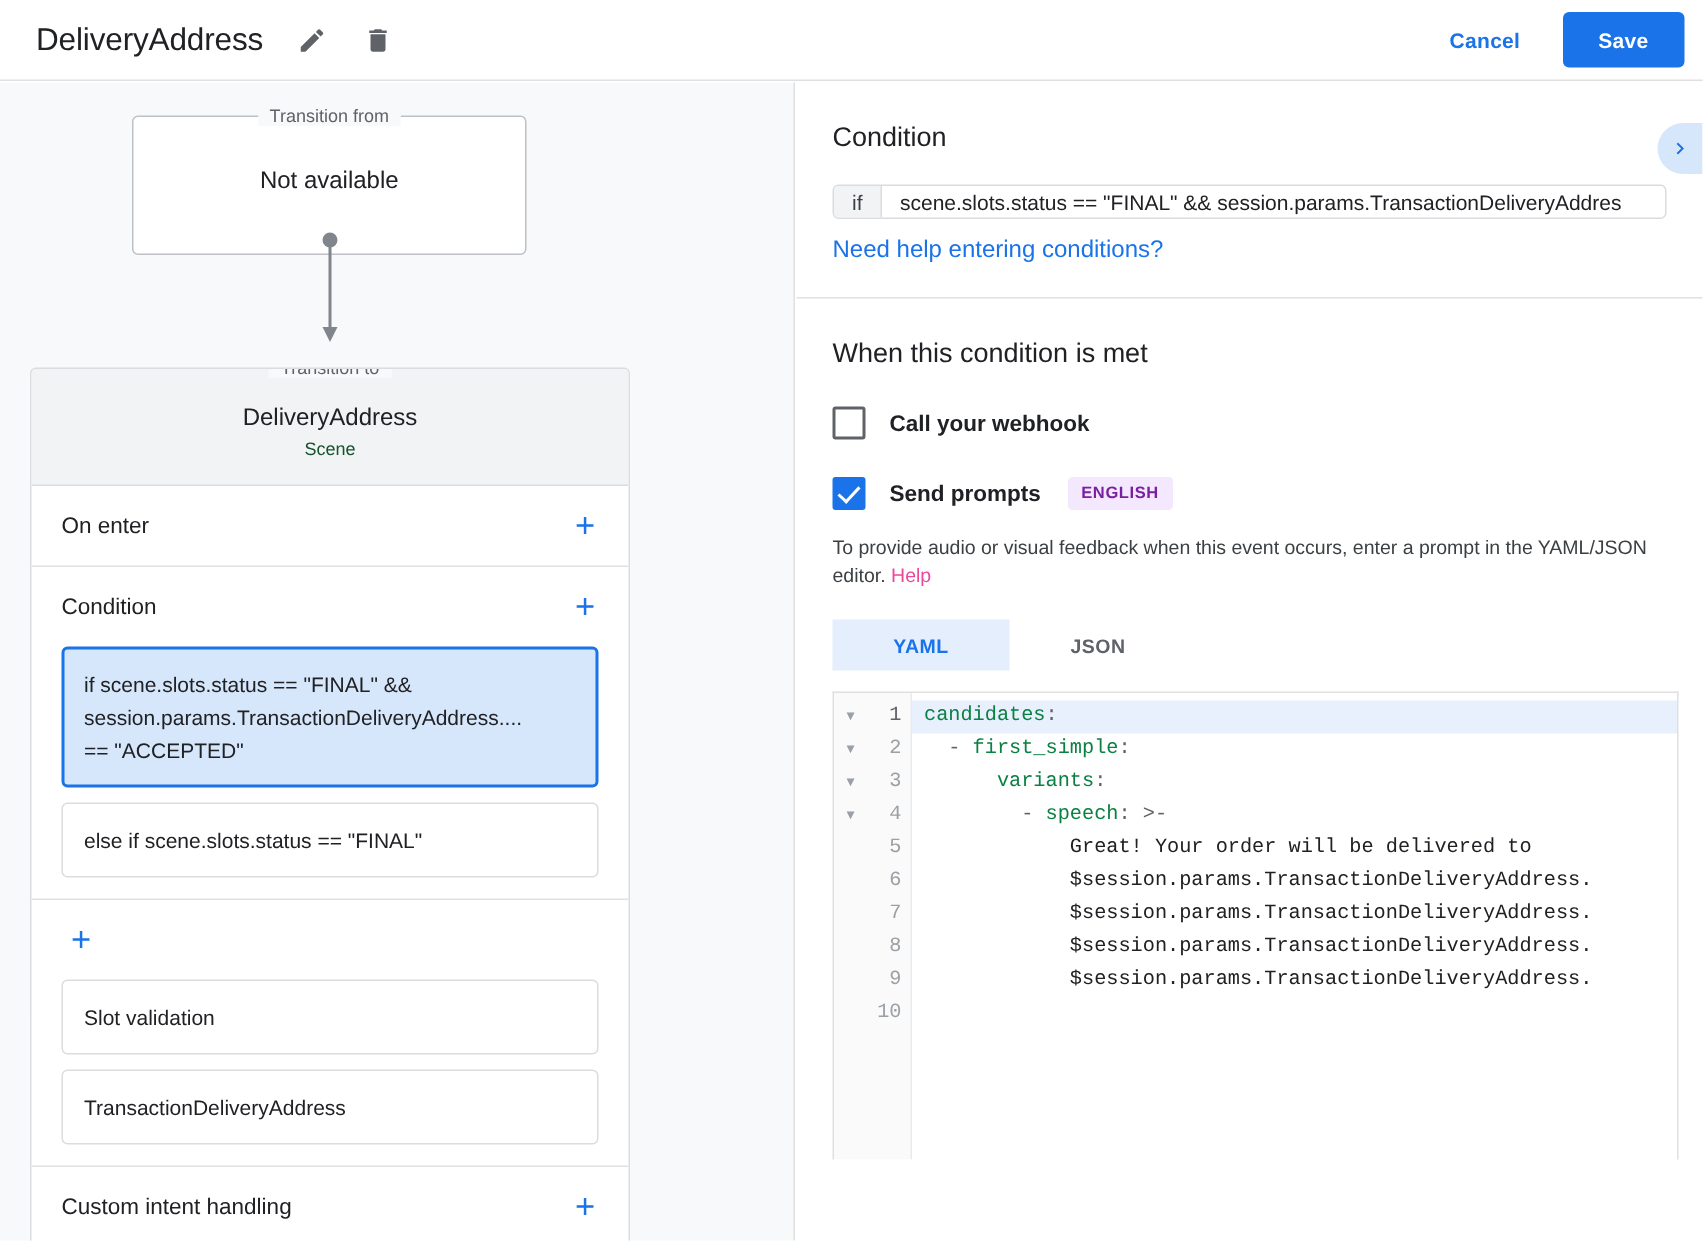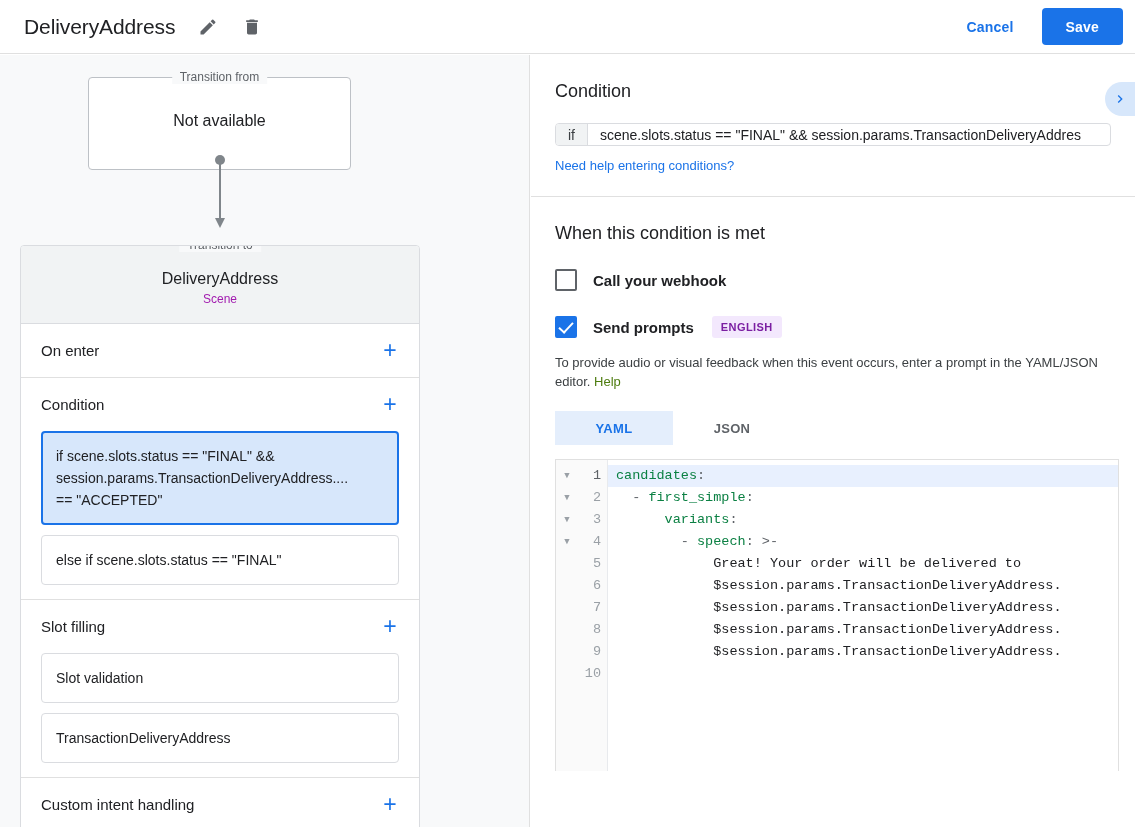--- a/index.html
+++ b/index.html
@@ -143,21 +143,21 @@
   #transition-to-title {
     text-align: center;
     padding-top: 24px;
     font-size: 16px;
     color: #202124;
   }
   #transition-to-subtitle {
     text-align: center;
     margin-top: 4px;
     font-size: 12px;
-    color: #a21caf;
+    color: #14532d;
   }
 
   .section { border-bottom: 1px solid #e0e0e0; }
   .section:last-child { border-bottom: none; }
   .section-head {
     display: flex; align-items: center;
     height: 53px;
     padding: 0 16px 0 20px;
     cursor: pointer;
   }
@@ -244,21 +244,21 @@
     outline: none;
     padding: 0 12px;
     font-size: 14px;
     color: #202124;
     font-family: "Liberation Sans", sans-serif;
     background: transparent;
   }
   #condition-help-link {
     display: inline-block;
     margin-top: 12px;
-    font-size: 13px;
+    font-size: 16px;
     color: #1a73e8;
     text-decoration: none;
     cursor: pointer;
   }
 
   #when-section { padding: 26px 24px 0 24px; }
   #when-heading { font-size: 18px; color: #202124; }
 
   .check-row { display: flex; align-items: center; margin-top: 25px; }
   .cb {
@@ -299,21 +299,21 @@
     padding: 5px 9px;
     border-radius: 3px;
   }
   #prompt-hint {
     margin-top: 15px;
     font-size: 13px;
     color: #3c4043;
     line-height: 19px;
     max-width: 562px;
   }
-  #prompt-hint-link { color: #4d7c0f; text-decoration: none; cursor: pointer; }
+  #prompt-hint-link { color: #ec4899; text-decoration: none; cursor: pointer; }
 
   
   #editor-tabs {
     display: flex;
     margin-top: 20px;
     height: 34px;
   }
   .tab {
     width: 118px;
     display: flex; align-items: center; justify-content: center;
@@ -437,21 +437,20 @@
           <div class="cond-row">== "ACCEPTED"</div>
         </div>
         <div class="item-card">
           <div class="cond-row">else if scene.slots.status == "FINAL"</div>
         </div>
       </div>
     </div>
 
     <div class="section">
       <div class="section-head">
-        <div class="section-title">Slot filling</div>
         <div class="plus-btn">+</div>
       </div>
       <div class="section-body">
         <div class="item-card">Slot validation</div>
         <div class="item-card">TransactionDeliveryAddress</div>
       </div>
     </div>
 
     <div class="section">
       <div class="section-head">

